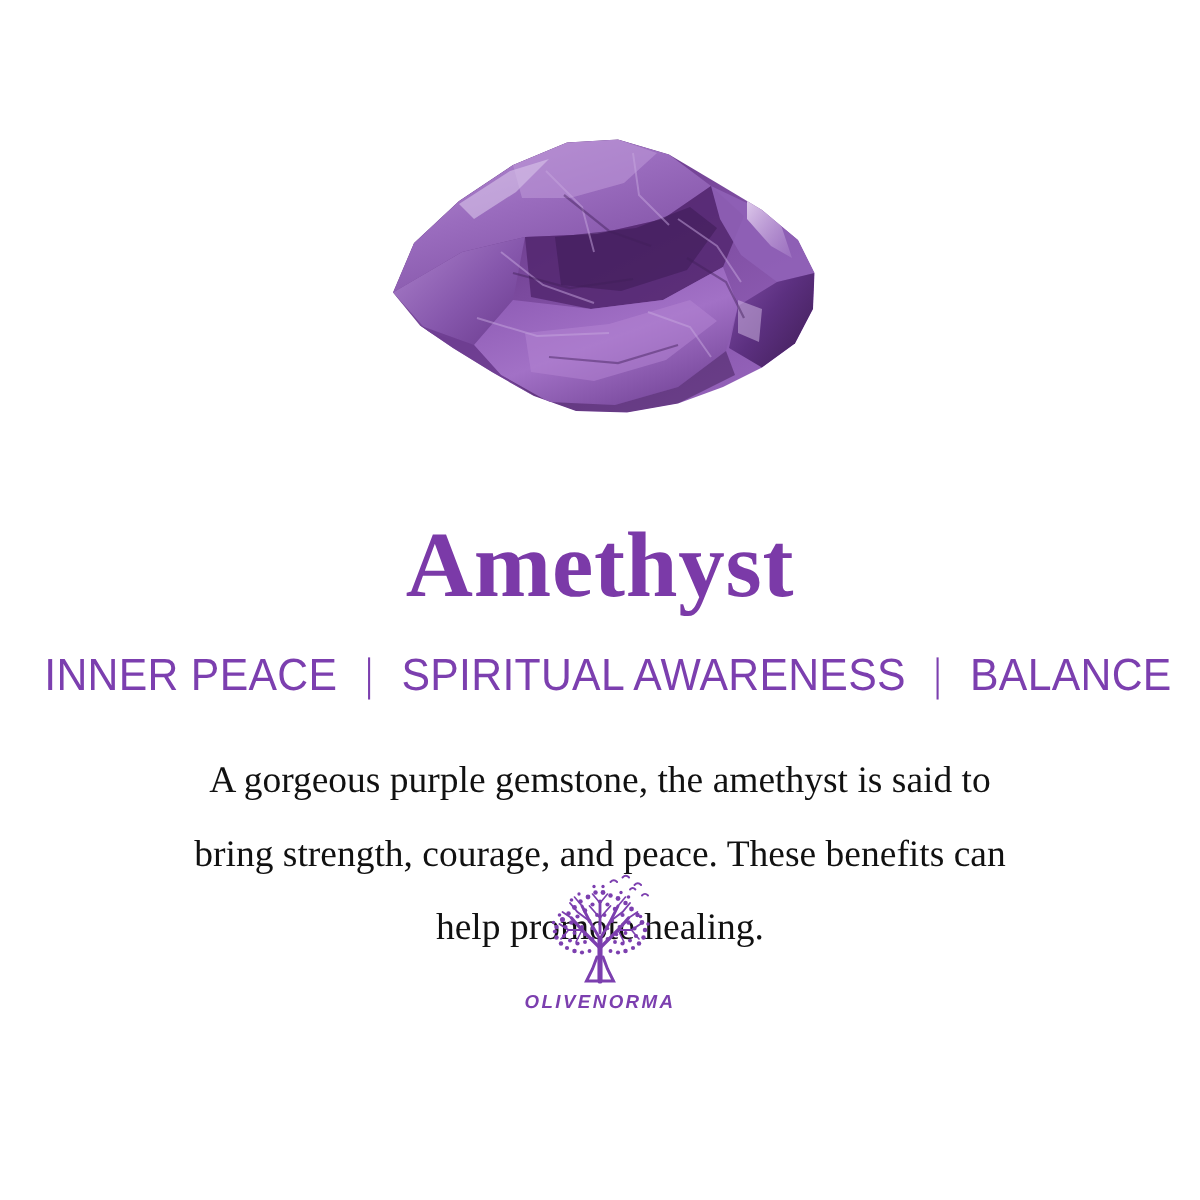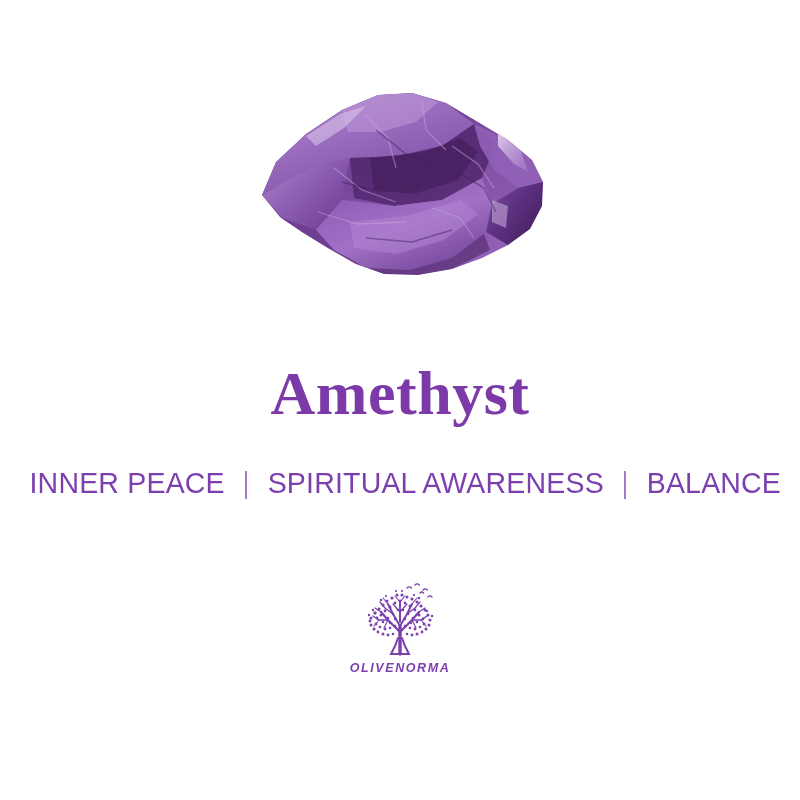--- a/index.html
+++ b/index.html
@@ -16,21 +16,20 @@
   }
 
   .card {
     position: relative;
     width: 800px;
     height: 689px;
     background: #ffffff;
     display: flex;
     flex-direction: column;
     align-items: center;
-    gap: 16px;
   }
 
   
   .gem-stage {
     position: relative;
     width: 800px;
     height: 320px;
     flex: 0 0 auto;
   }
 
@@ -214,20 +213,25 @@
   <h1 class="title" style="color: rgb(123, 58, 168);">Amethyst</h1>
 
   <div class="keywords" style="color: rgb(124, 63, 175);">
     <span class="kw">INNER PEACE</span>
     <span class="sep">|</span>
     <span class="kw">SPIRITUAL AWARENESS</span>
     <span class="sep">|</span>
     <span class="kw">BALANCE</span>
   </div>
 
+  <div class="description" style="color: rgb(17, 17, 17);">
+    <div>A gorgeous purple gemstone, the amethyst is said to</div>
+    <div>bring strength, courage, and peace. These benefits can</div>
+    <div>help promote healing.</div>
+  </div>
 
   <div class="brand">
     <svg class="brand-mark" viewBox="0 0 86 76" aria-hidden="true">
       <g stroke="#7C3FAF" fill="none" stroke-linecap="round">
 
         <path d="M43 72 L43 44" stroke-width="3.4"></path>
         <path d="M43 72 L34 72 L38 64 L41 56" stroke-width="2"></path>
         <path d="M43 72 L52 72 L48 64 L45 56" stroke-width="2"></path>
 
         <path d="M43 50 L31 38 L24 30" stroke-width="2.2"></path>

